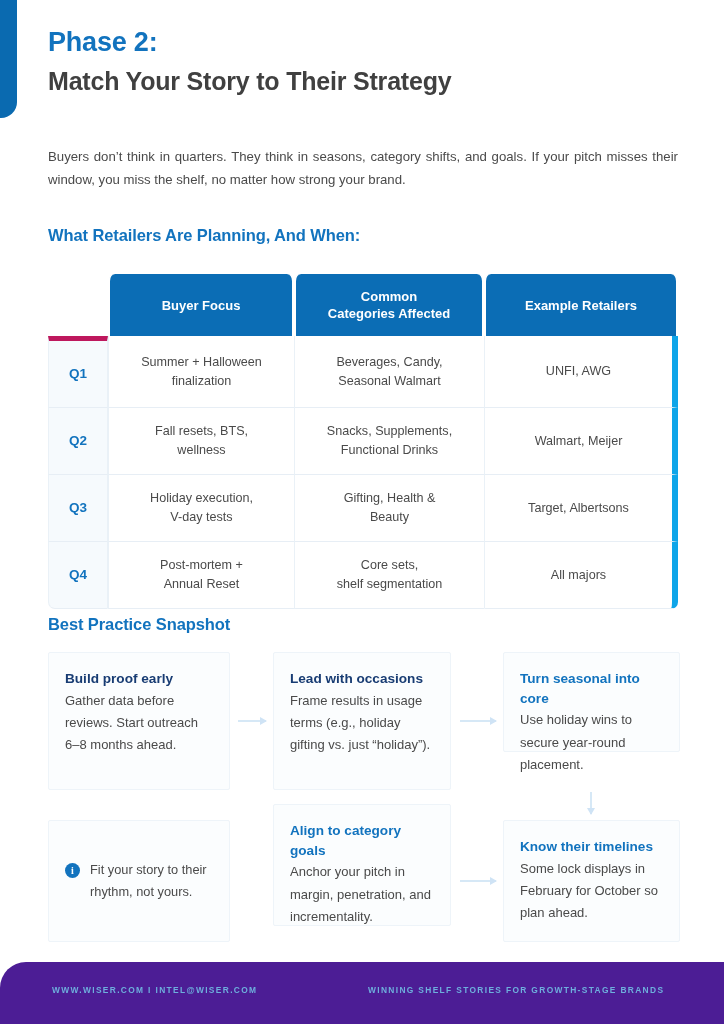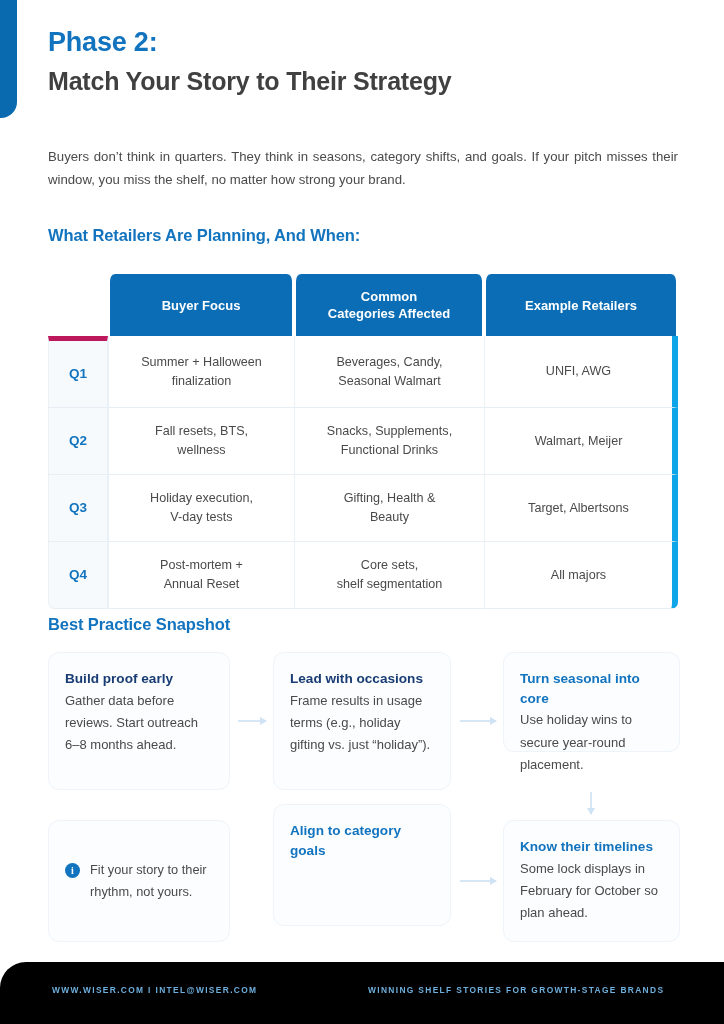--- a/index.html
+++ b/index.html
@@ -144,21 +144,21 @@
     position: absolute;
     left: 48px;
     top: 652px;
     width: 632px;
     height: 300px;
   }
   .card {
     position: absolute;
     background: #fbfdfe;
     border: 1px solid #eef4f9;
-    border-radius: 11px;
+    border-radius: 2px;
     box-sizing: border-box;
     padding: 16px 16px 14px 16px;
   }
   .card .card-title {
     font-size: 13.6px;
     font-weight: bold;
     line-height: 1.45;
     margin: 0 0 1px 0;
   }
   .card .card-title.navy { color: #183c73; }
@@ -244,21 +244,21 @@
   }
   #arrow-4 { left: 542px; top: 140px; height: 22px; }
 
   
   .footer {
     position: absolute;
     left: 0;
     bottom: 0;
     width: 724px;
     height: 62px;
-    background: #000000;
+    background: #4c1d95;
     border-top-left-radius: 26px;
   }
   .footer-left, .footer-right {
     position: absolute;
     top: 23px;
     font-size: 8.4px;
     letter-spacing: 1.35px;
     font-weight: bold;
     color: #6eafdd;
   }
@@ -372,20 +372,21 @@
 
   <div class="card" id="card-4">
     <div class="note-inner">
       <div class="info-icon">i</div>
       <div class="note-text">Fit your story to their rhythm, not yours.</div>
     </div>
   </div>
 
   <div class="card" id="card-5">
     <div class="card-title blue">Align to category goals</div>
+    <div class="card-body">Anchor your pitch in margin, penetration, and incrementality.</div>
   </div>
 
   <div class="card" id="card-6">
     <div class="card-title blue">Know their timelines</div>
     <div class="card-body">Some lock displays in February for October so plan ahead.</div>
   </div>
 
   <div class="arrow-h" id="arrow-1"></div>
   <div class="arrow-h" id="arrow-2"></div>
   <div class="arrow-h" id="arrow-3"></div>

